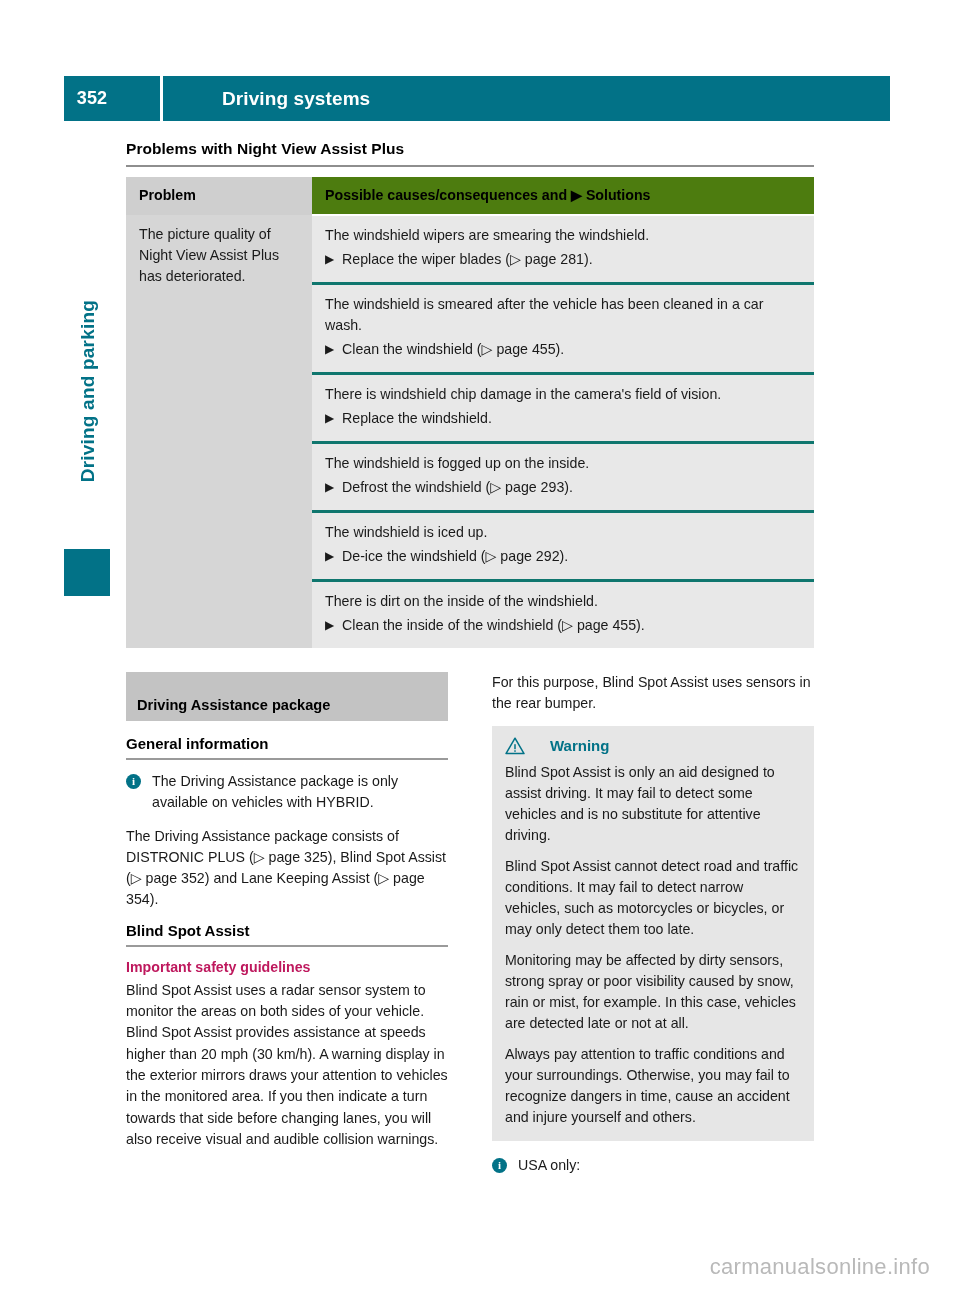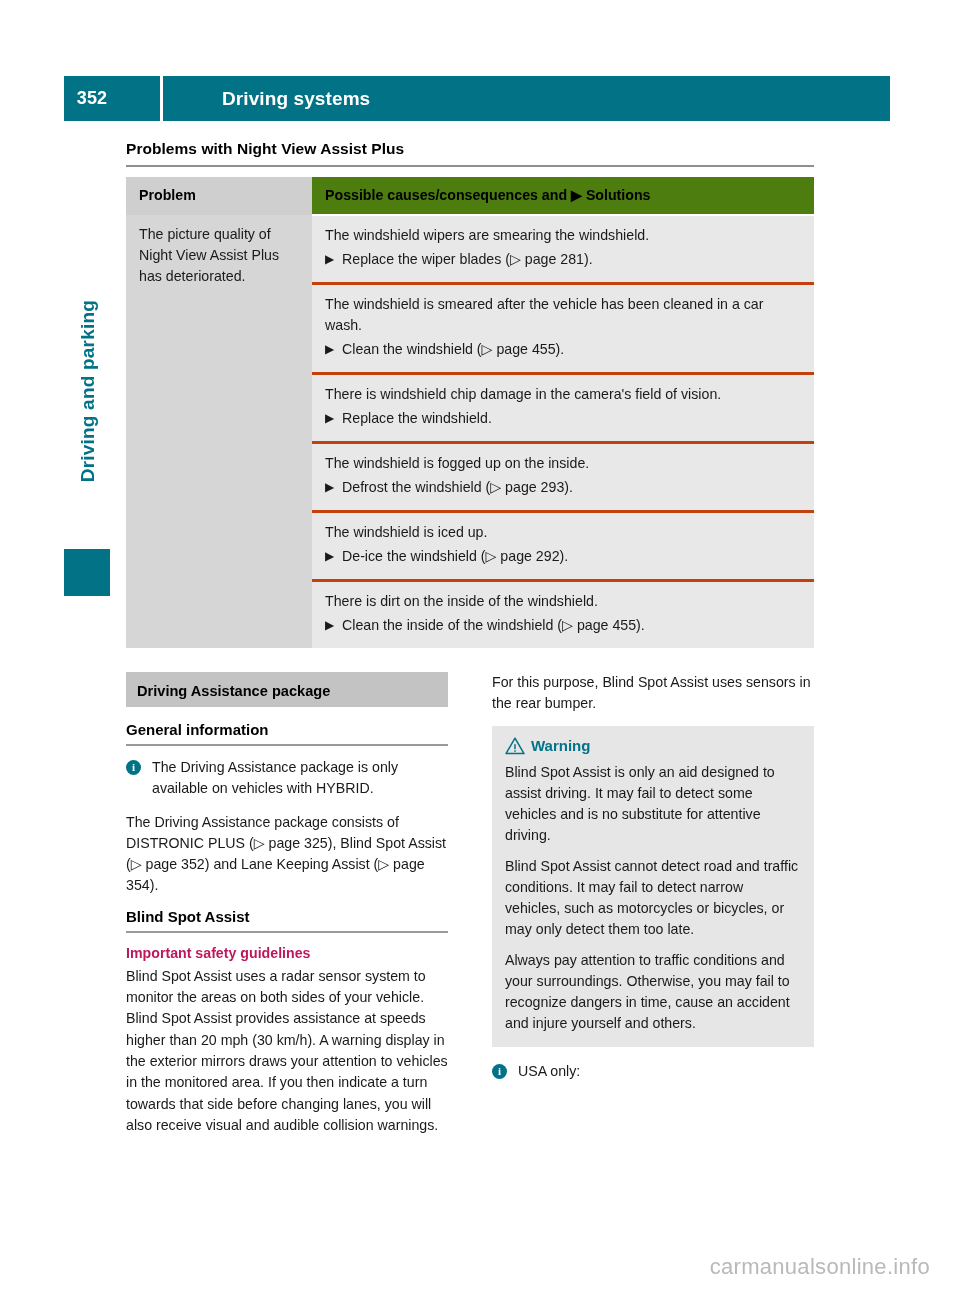--- a/index.html
+++ b/index.html
@@ -135,21 +135,21 @@
     padding: 9px 13px 14px 13px;
     font-size: 14.2px;
     line-height: 1.48;
   }
   .ptable td.cause-cell {
     background: #e8e8e8;
     vertical-align: top;
     padding: 9px 13px 12px 13px;
     font-size: 14.2px;
     line-height: 1.48;
-    border-top: 3px solid #c2410c;
+    border-top: 3px solid #0f766e;
   }
   .ptable tr.first-row td.cause-cell { border-top: 2px solid #ffffff; }
   .ptable td.cause-cell .cause-text { margin: 0 0 3px 0; }
   .ptable td.cause-cell .solution {
     margin: 0;
     padding-left: 17px;
     position: relative;
   }
   .ptable td.cause-cell .solution .bullet {
     position: absolute;
@@ -166,21 +166,21 @@
     width: 688px;
     display: flex;
     gap: 44px;
   }
   .col { width: 322px; }
 
   .pkg-bar {
     background: #c3c3c3;
     font-size: 14.6px;
     font-weight: bold;
-    padding: 11px 11px 8px 11px;
+    padding: 25px 11px 8px 11px;
     color: #000;
     margin-bottom: 14px;
   }
 
   h3.sub-head {
     font-size: 15px;
     font-weight: bold;
     margin: 0 0 6px 0;
     color: #000;
   }
@@ -228,21 +228,21 @@
 
   
   .warning-box {
     background: #e6e6e6;
     padding: 11px 13px 13px 13px;
     margin-top: 9px;
   }
   .warning-head {
     display: flex;
     align-items: center;
-    gap: 6px;
+    gap: 25px;
     margin-bottom: 7px;
   }
   .warn-tri {
     width: 20px; height: 18px;
     flex: 0 0 auto;
   }
   .warning-label {
     font-size: 15px;
     font-weight: bold;
     color: #027287;
@@ -387,20 +387,21 @@
       <div class="warning-head">
         <svg class="warn-tri" viewBox="0 0 20 18">
           <path d="M10 1.2 L19 16.6 L1 16.6 Z" fill="none" stroke="#027287" stroke-width="1.5" stroke-linejoin="round"></path>
           <rect x="9.25" y="7.2" width="1.5" height="5" fill="#027287"></rect>
           <rect x="9.25" y="13.3" width="1.5" height="1.5" fill="#027287"></rect>
         </svg>
         <span class="warning-label">Warning</span>
       </div>
       <p>Blind Spot Assist is only an aid designed to assist driving. It may fail to detect some vehicles and is no substitute for attentive driving.</p>
       <p>Blind Spot Assist cannot detect road and traffic conditions. It may fail to detect narrow vehicles, such as motorcycles or bicycles, or may only detect them too late.</p>
+      <p>Monitoring may be affected by dirty sensors, strong spray or poor visibility caused by snow, rain or mist, for example. In this case, vehicles are detected late or not at all.</p>
       <p>Always pay attention to traffic conditions and your surroundings. Otherwise, you may fail to recognize dangers in time, cause an accident and injure yourself and others.</p>
     </div>
 
     <p class="note" style="margin-top:14px;">
       <span class="info-icon">i</span>
       <span>USA only:</span>
     </p>
   </div>
 </div>
 

